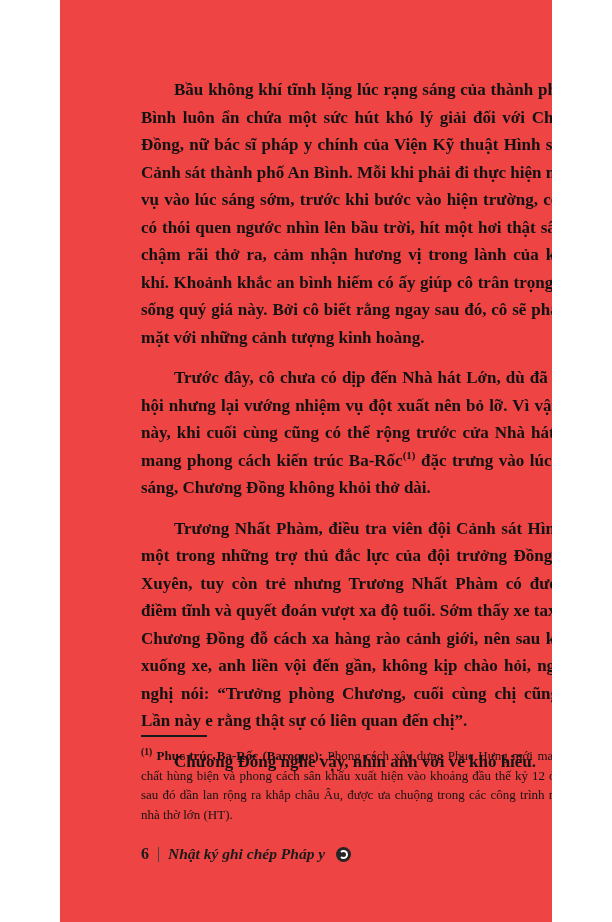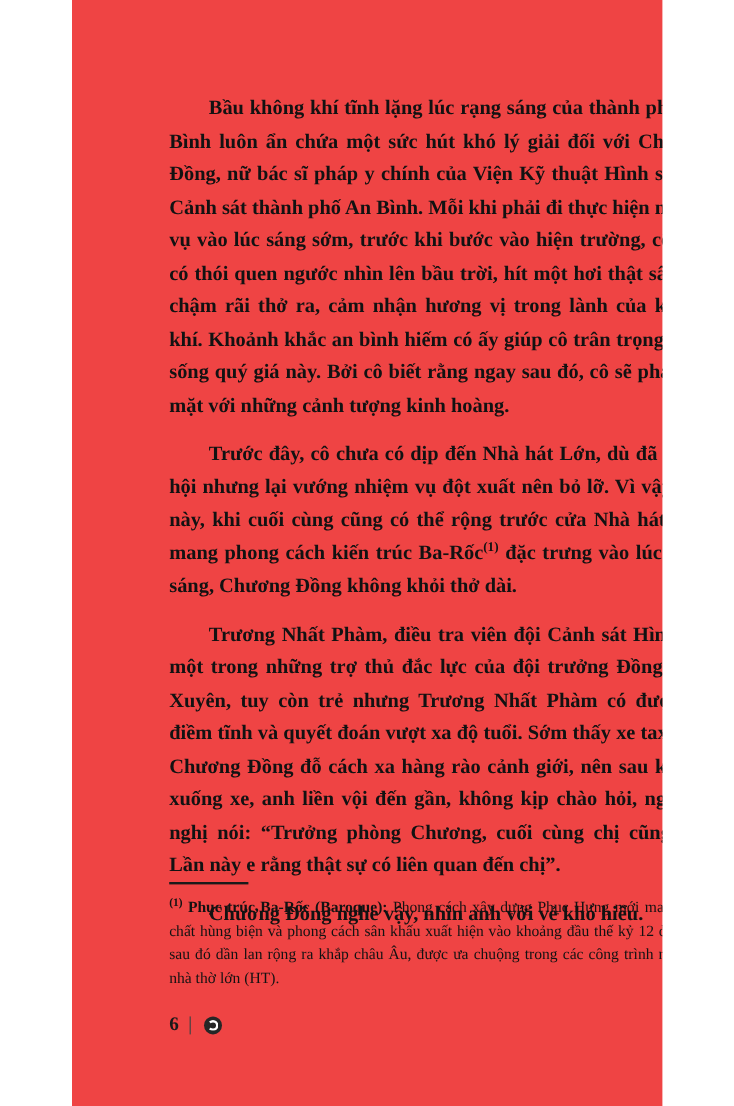--- a/index.html
+++ b/index.html
@@ -122,16 +122,17 @@
   </div>
 
   <div class="footnote-block">
     <hr class="fn-rule">
     <p class="fn-text"><sup class="fn-marker">(1)</sup><span class="fn-lead"> Phục trúc Ba-Rốc (Baroque):</span><span> Phong cách xây dựng Phục Hưng mới mang tính chất hùng biện và phong cách sân khấu xuất hiện vào khoảng đầu thế kỷ 12 ở Ý, rồi sau đó dần lan rộng ra khắp châu Âu, được ưa chuộng trong các công trình nhà hát, nhà thờ lớn (HT).</span></p>
   </div>
 
   <div class="footer">
     <span class="page-num">6</span>
     <span class="sep"></span>
+    <span class="book-title">Nhật ký ghi chép Pháp y</span>
     <span class="logo"></span>
   </div>
 
 </div>
 
 </body></html>

